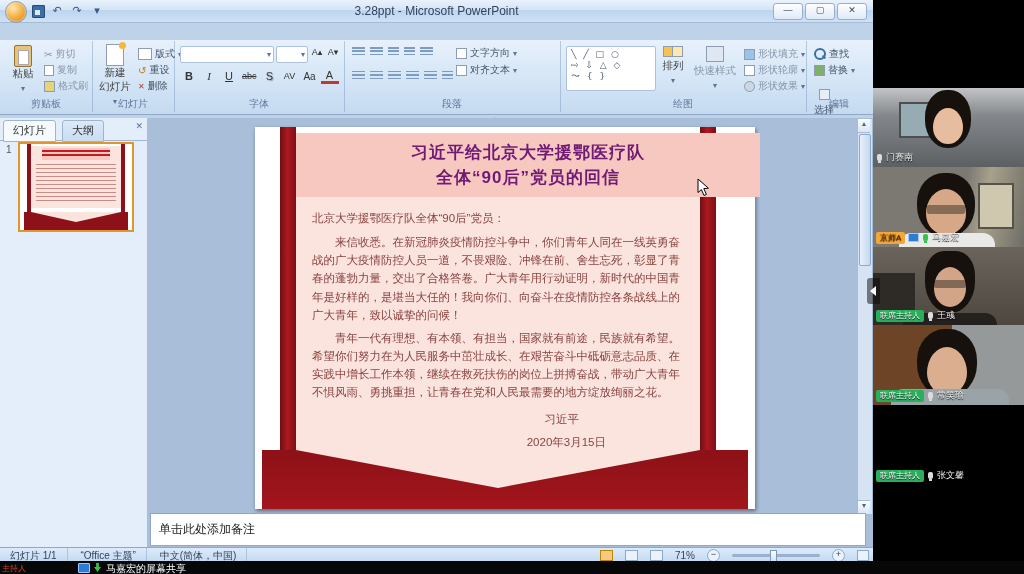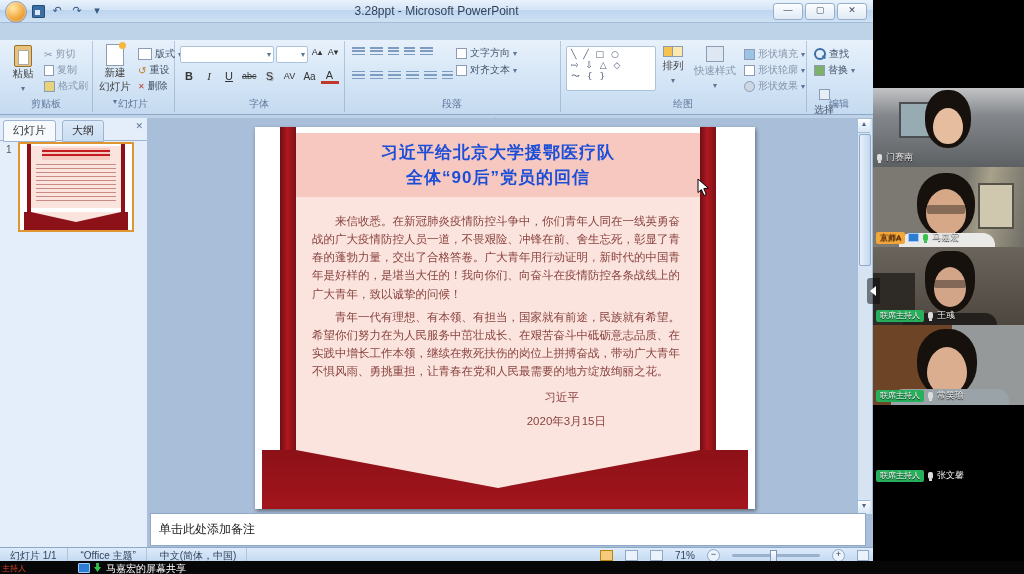--- a/index.html
+++ b/index.html
@@ -64,23 +64,23 @@
      background-image:linear-gradient(transparent 2px,#c31b22 2px 3.5px,transparent 3.5px 6px,#c31b22 6px 7.5px,transparent 7.5px);background-clip:content-box;padding:0 8px;}
   .t-lines{position:absolute;left:16px;right:16px;top:20px;height:40px;
      background:repeating-linear-gradient(to bottom,#c98b85 0 1px,transparent 1px 4px);}
   .t-red{position:absolute;left:4px;right:4px;bottom:0;height:18px;background:#8d1118;}
   .t-notch{position:absolute;left:11px;right:11px;bottom:8px;height:10px;background:#fbe4de;clip-path:polygon(0 0,100% 0,50% 100%);}
   
   #canvas{position:absolute;left:147px;top:118px;width:726px;height:429px;background:#a9bed8;}
   #slide{position:absolute;left:255px;top:127px;width:500px;height:382px;background:#fff;box-shadow:1px 2px 4px rgba(0,0,0,.45);}
   .sbar{position:absolute;top:0;width:16px;height:382px;background:linear-gradient(90deg,#6d0f14,#b01820 45%,#7c1016);}
   .spanel{position:absolute;left:41px;top:6px;width:404px;height:332px;background:#fbe4de;}
-  .stitle{position:absolute;left:41px;top:6px;width:404px;height:64px;background:#f6c8c0;
+  .stitle{position:absolute;left:41px;top:6px;width:464px;height:64px;background:#f6c8c0;
     display:flex;flex-direction:column;justify-content:center;text-align:center;
-    color:#1d4ed8;font-weight:bold;font-size:17px;line-height:1.5;letter-spacing:1px;}
+    color:#701a75;font-weight:bold;font-size:17px;line-height:1.5;letter-spacing:1px;}
   .sbody{position:absolute;left:41px;top:70px;width:404px;height:253px;padding:10px 16px 0;box-sizing:border-box;
     color:#8a4340;font-size:11.5px;line-height:1.58;overflow:hidden;}
   .sbody p{margin:5px 0;text-indent:2em;}
   .sbody .sal{text-indent:0;margin:2px 0 6px;}
   .ssig{text-align:right;padding-right:105px;text-indent:0 !important;margin-top:8px !important;}
   .sdate{text-align:right;padding-right:78px;text-indent:0 !important;margin-top:1px !important;}
   .sred{position:absolute;left:7px;bottom:0;width:486px;height:59px;background:linear-gradient(#8d1118,#a3151c);}
   .snotch{position:absolute;left:41px;bottom:21px;width:404px;height:38px;background:#fbe4de;clip-path:polygon(0 0,100% 0,50% 100%);}
   
   #vscroll{position:absolute;left:857px;top:118px;width:14px;height:395px;background:#d5e3f3;border:1px solid #a3bcd8;}
@@ -335,20 +335,21 @@
       <div class="sbar" style="left:25px;"></div>
       <div class="sbar" style="left:445px;"></div>
       <div class="spanel"></div>
       <div class="sred"></div>
       <div class="snotch"></div>
       <div class="stitle">
         <div>习近平给北京大学援鄂医疗队</div>
         <div>全体“90后”党员的回信</div>
       </div>
       <div class="sbody">
+        <p class="sal">北京大学援鄂医疗队全体“90后”党员：</p>
         <p>来信收悉。在新冠肺炎疫情防控斗争中，你们青年人同在一线英勇奋战的广大疫情防控人员一道，不畏艰险、冲锋在前、舍生忘死，彰显了青春的蓬勃力量，交出了合格答卷。广大青年用行动证明，新时代的中国青年是好样的，是堪当大任的！我向你们、向奋斗在疫情防控各条战线上的广大青年，致以诚挚的问候！</p>
         <p>青年一代有理想、有本领、有担当，国家就有前途，民族就有希望。希望你们努力在为人民服务中茁壮成长、在艰苦奋斗中砥砺意志品质、在实践中增长工作本领，继续在救死扶伤的岗位上拼搏奋战，带动广大青年不惧风雨、勇挑重担，让青春在党和人民最需要的地方绽放绚丽之花。</p>
         <p class="ssig">习近平</p>
         <p class="sdate">2020年3月15日</p>
       </div>
     </div>
 
     <div id="vscroll">
       <div class="sc-btn" style="top:0;">▴</div>
       <div class="sc-thumb"></div>

